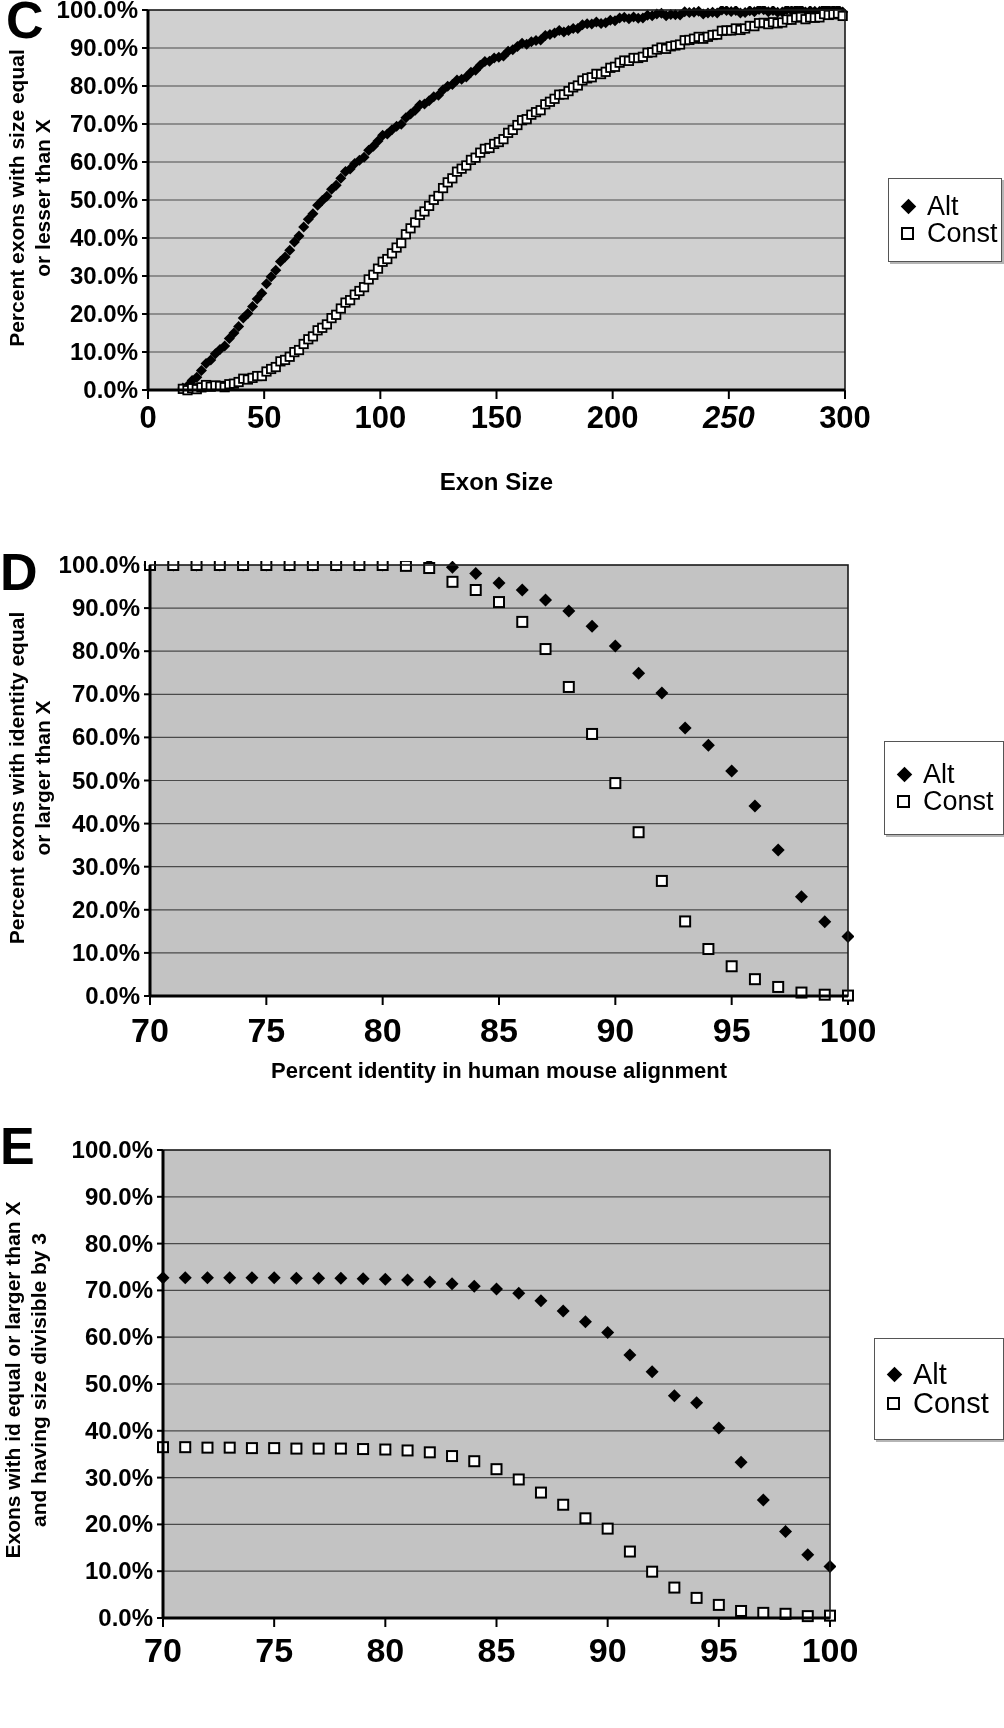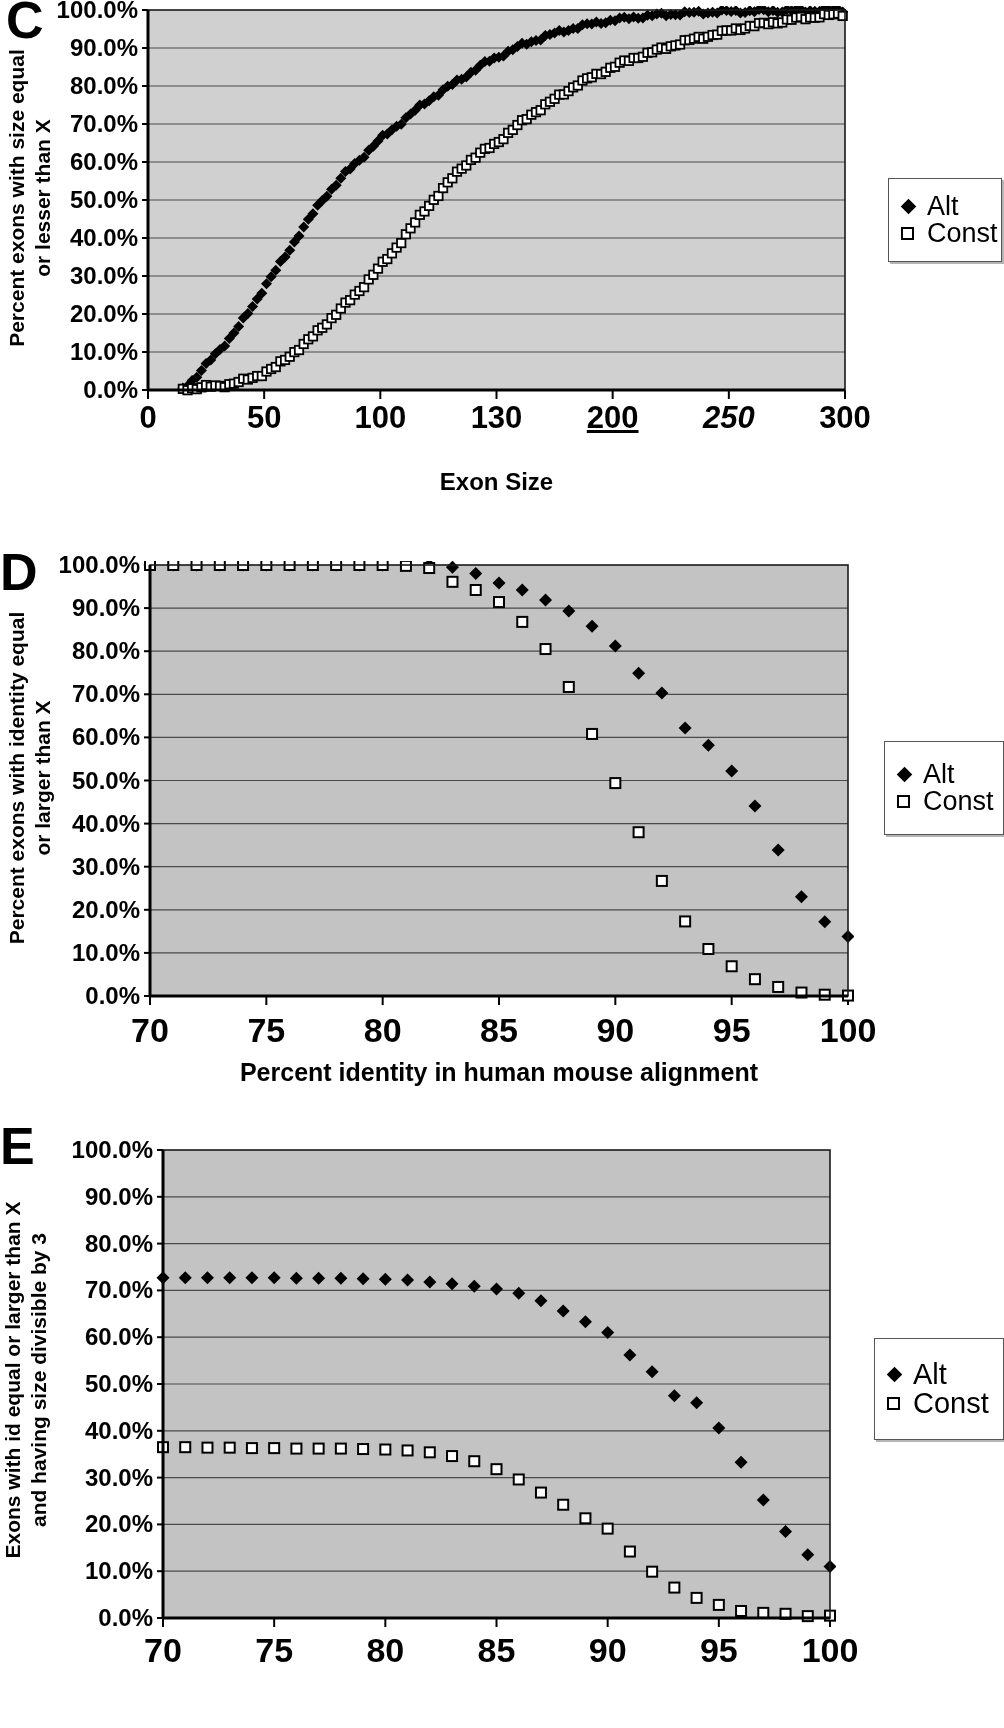--- a/index.html
+++ b/index.html
@@ -13,21 +13,21 @@
   .panel-c .panel-letter{left:6px;top:-6px;}
   .panel-d .panel-letter{left:0px;top:546px;}
   .panel-e .panel-letter{left:0px;top:1120px;}
   .ylab{position:absolute;transform:rotate(-90deg);text-align:center;
     font-size:21px;font-weight:700;line-height:26px;}
   .panel-c .ylab{width:420px;left:-180px;top:172px;}
   .panel-d .ylab{width:460px;left:-200px;top:752px;}
   .panel-e .ylab{width:500px;left:-224px;top:1354px;}
   .xlab{position:absolute;text-align:center;font-size:24px;font-weight:700;}
   .panel-c .xlab{left:148px;width:697px;top:448px;margin-top:20px;}
-  .panel-d .xlab{left:150px;width:698px;top:1058px;font-size:25px;}
+  .panel-d .xlab{left:150px;width:698px;top:1058px;font-size:22px;}
   .panel-e .xlab{left:163px;width:667px;top:1686px;font-size:25px;}
   .plot-svg{position:absolute;}
   .ytick{position:absolute;font-size:24px;font-weight:700;white-space:nowrap;
     text-align:right;line-height:28px;}
   .xtick{position:absolute;font-size:31px;font-weight:700;text-align:center;
     width:140px;margin-left:-70px;line-height:36px;}
   .legend{position:absolute;background:#fff;border:1px solid #555;
     box-shadow:2px 2px 0 rgba(90,90,90,.45);display:flex;flex-direction:column;
     justify-content:center;gap:0;padding:8px 12px;box-sizing:border-box;}
   .panel-c .legend{left:888px;top:178px;width:114px;height:84px;}
@@ -386,22 +386,22 @@
     <div class="ytick" style="right: 866px; top: 148px;">60.0%</div>
     <div class="ytick" style="right: 866px; top: 186px;">50.0%</div>
     <div class="ytick" style="right: 866px; top: 224px;">40.0%</div>
     <div class="ytick" style="right: 866px; top: 262px;">30.0%</div>
     <div class="ytick" style="right: 866px; top: 300px;">20.0%</div>
     <div class="ytick" style="right: 866px; top: 338px;">10.0%</div>
     <div class="ytick" style="right: 866px; top: 376px;">0.0%</div>
     <div class="xtick" style="left: 148px; top: 400px;">0</div>
     <div class="xtick" style="left: 264.167px; top: 400px;">50</div>
     <div class="xtick" style="left: 380.333px; top: 400px;">100</div>
-    <div class="xtick" style="left: 496.5px; top: 400px;">130</div>
-    <div class="xtick" style="left: 612.667px; top: 400px; text-decoration: underline;">200</div>
+    <div class="xtick" style="left: 496.5px; top: 400px;">150</div>
+    <div class="xtick" style="left: 612.667px; top: 400px;">200</div>
     <div class="xtick" style="left: 728.833px; top: 400px; font-style: italic;">250</div>
     <div class="xtick" style="left: 845px; top: 400px;">300</div>
   </section>
 
 <section class="panel panel-d">
   <div class="panel-letter">D</div>
   <div class="ylab">
     <span>Percent exons with identity equal</span><br>
     <span>or larger than X</span>
   </div>

